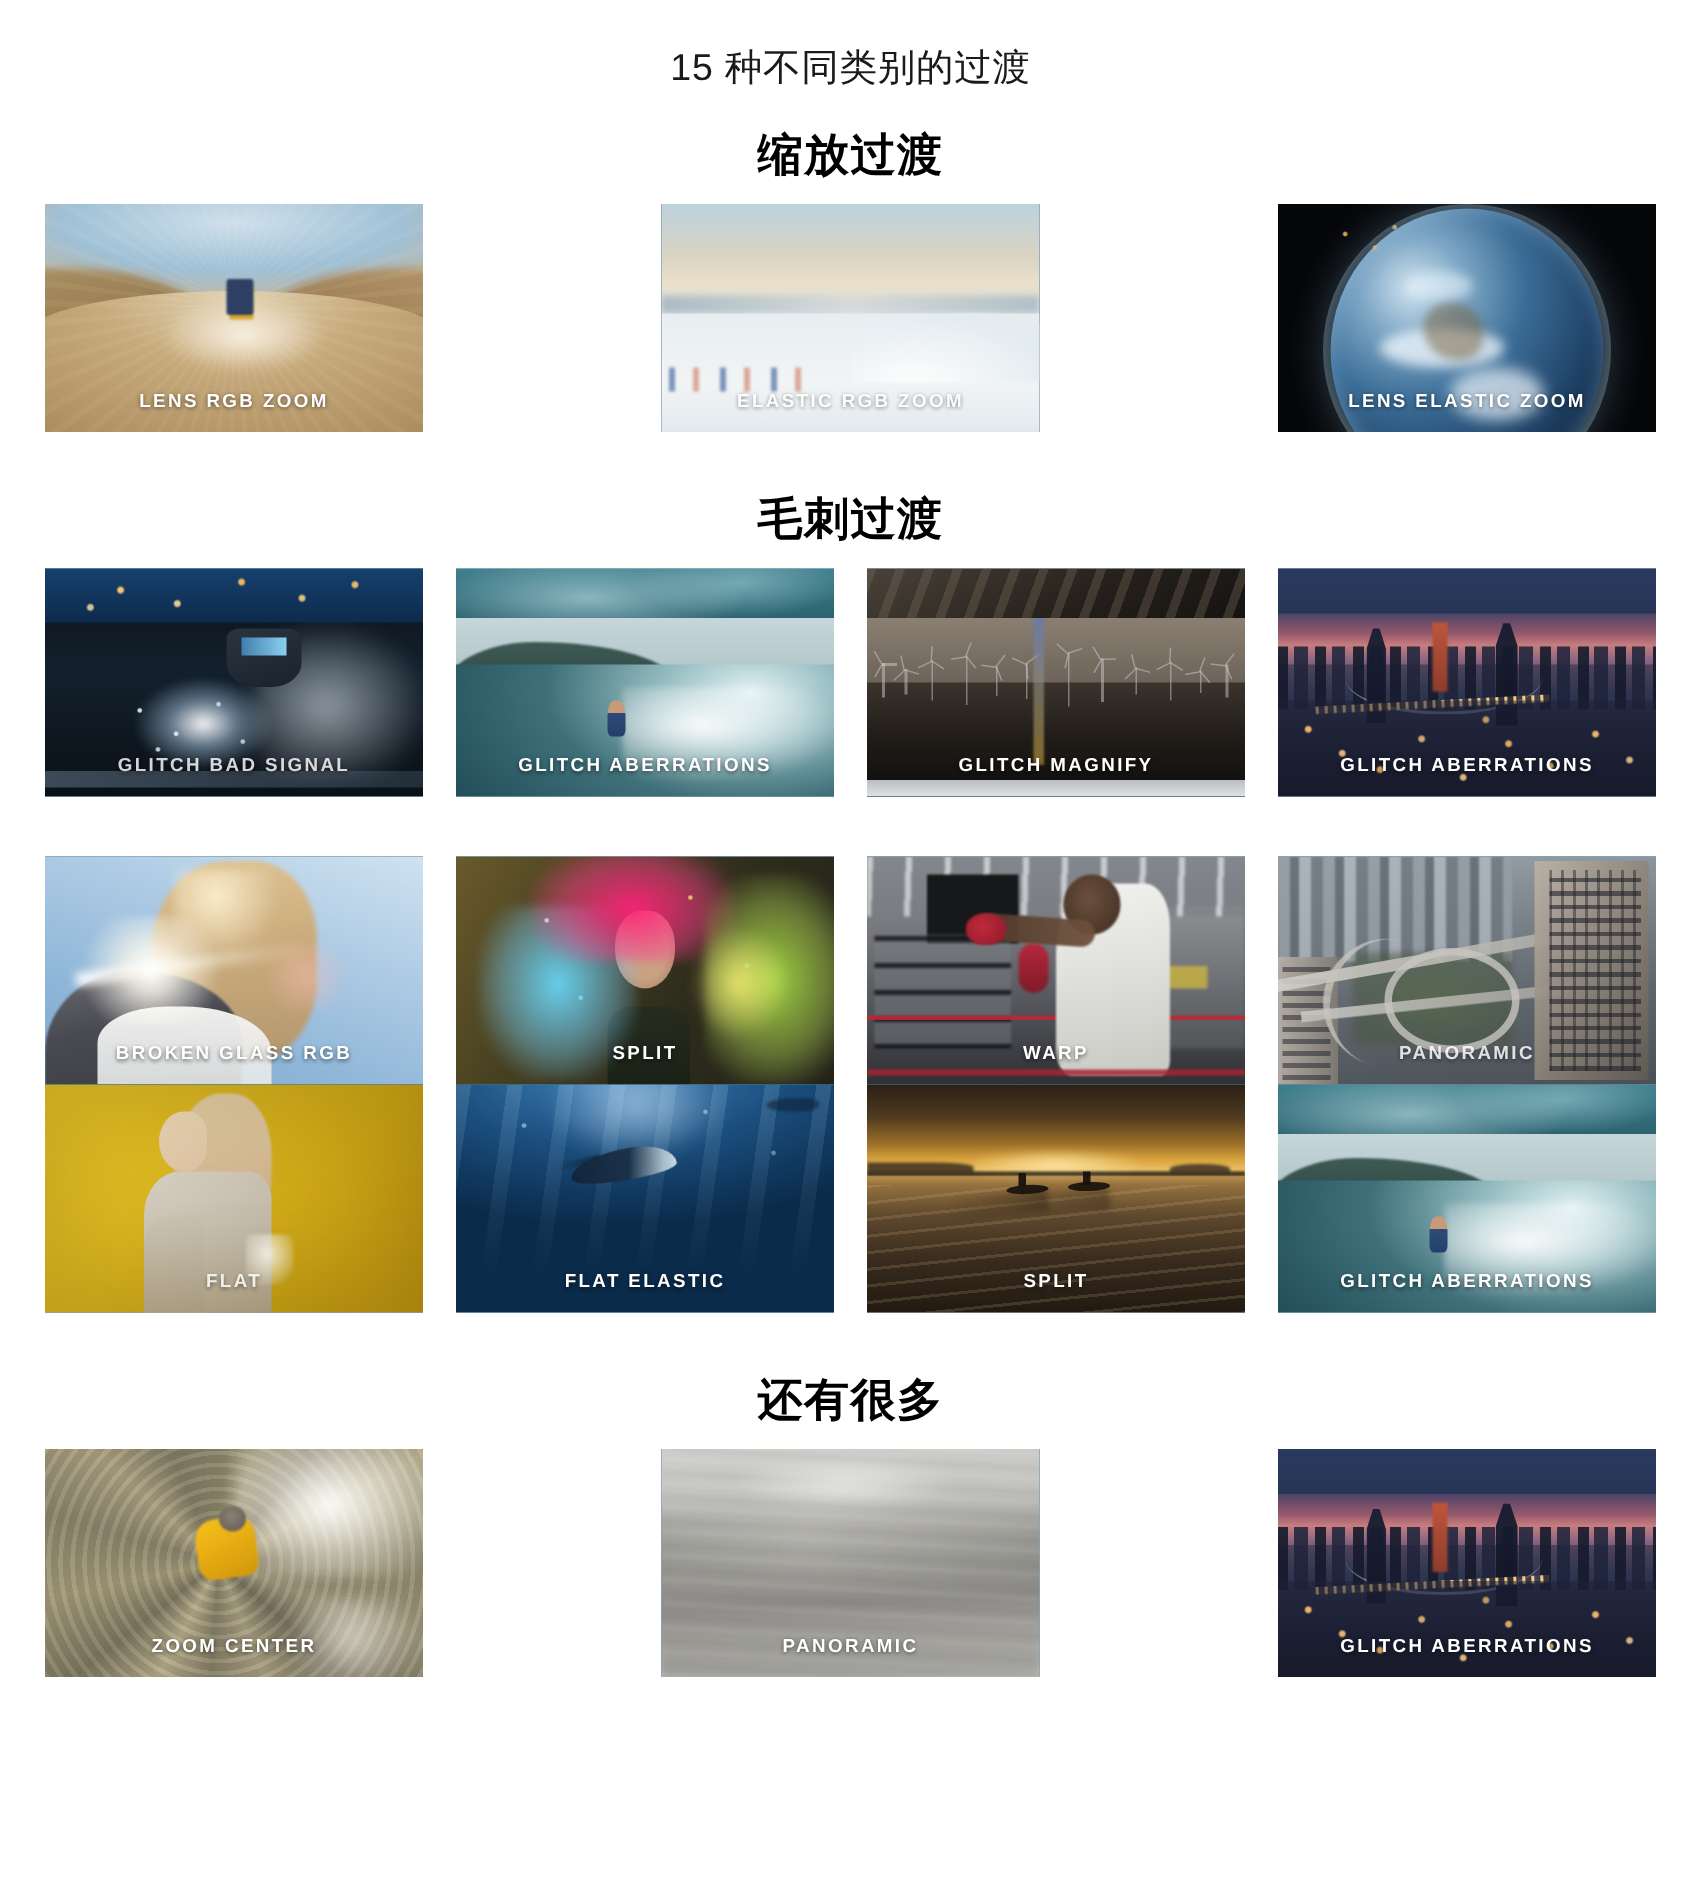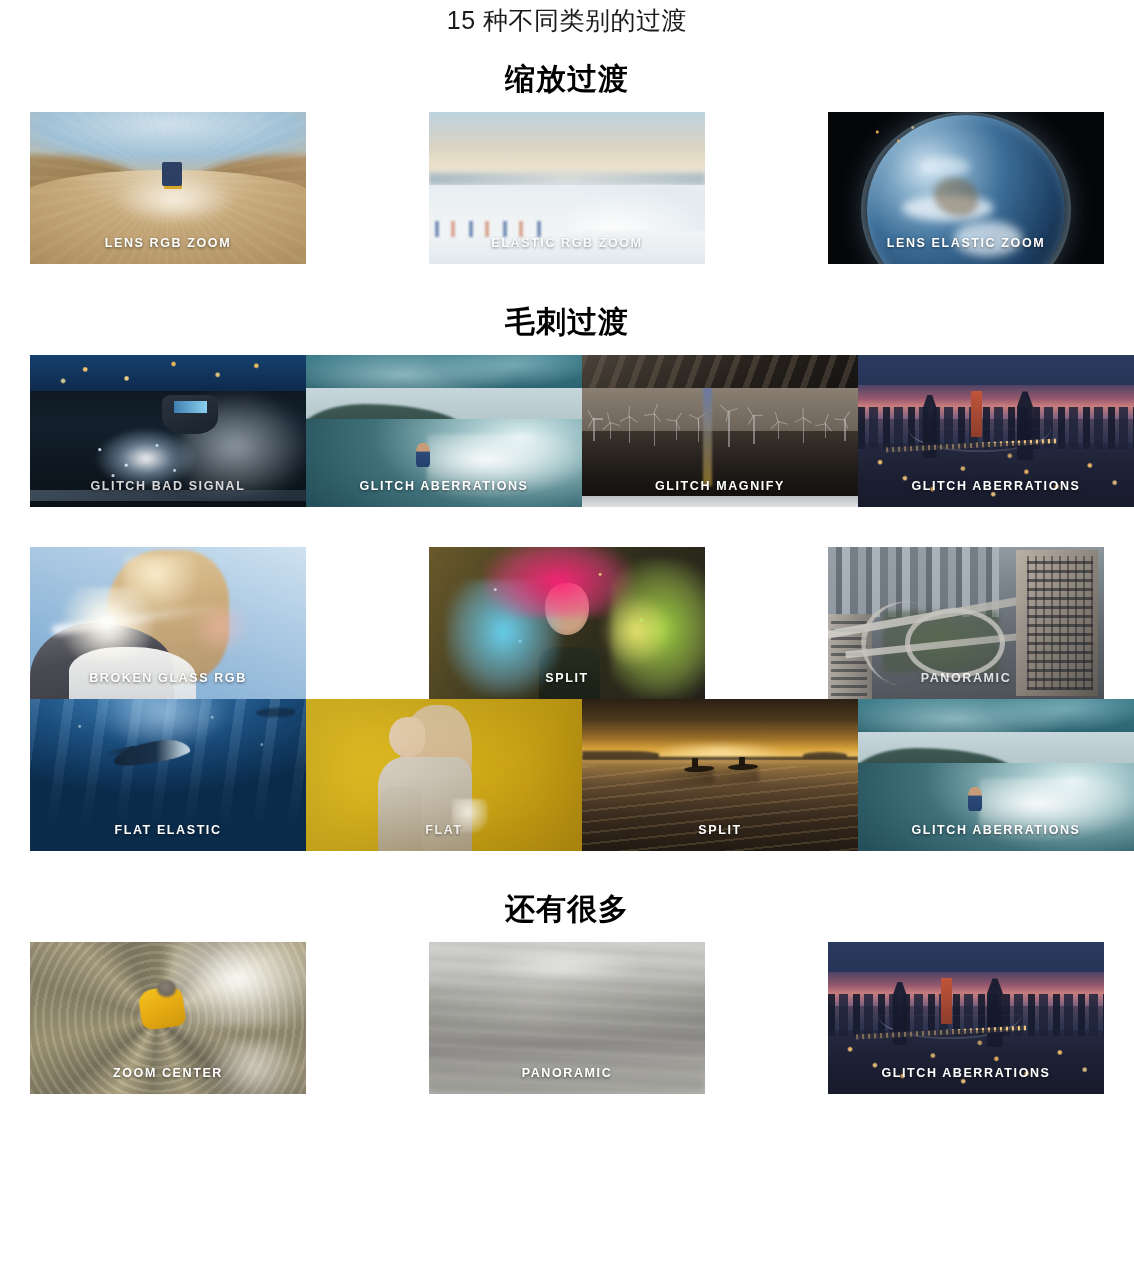--- a/index.html
+++ b/index.html
@@ -9,41 +9,41 @@
     font-family: "Liberation Sans", "DejaVu Sans", sans-serif;
     color: #111;
   }
   body { width: 1134px; height: 1267px; overflow: hidden; position: relative; }
 
   .page-title {
     text-align: center;
     font-size: 25px;
     font-weight: 400;
     letter-spacing: 0.5px;
-    padding-top: 4px;
+    padding-top: 28px;
     color: #1a1a1a;
   }
 
   .section-title {
     text-align: center;
     font-size: 30px;
     font-weight: 700;
     color: #000;
     letter-spacing: 1px;
   }
 
   .grid {
     display: flex;
     justify-content: space-between;
     padding: 0 30px;
   }
 
   .card {
     position: relative;
-    width: 276px;
+    width: 252px;
     height: 152px;
     overflow: hidden;
     background: #0c4a6e;
     flex: 0 0 auto;
   }
   .card .art {
     position: absolute;
     inset: 0;
     overflow: hidden;
   }
@@ -652,57 +652,74 @@
           <div class="l body"></div>
           <div class="l cyan"></div>
           <div class="l pink"></div>
           <div class="l green"></div>
           <div class="l yellow"></div>
           <div class="l specks"></div>
         </div>
         <div class="label">SPLIT</div>
       </div>
       <div class="card">
+        <div class="art a-warp">
+          <div class="l wall"></div>
+          <div class="l yellowsign"></div>
+          <div class="l ceiling"></div>
+          <div class="l blackbox"></div>
+          <div class="l rack"></div>
+          <div class="l rope1"></div>
+          <div class="l torso"></div>
+          <div class="l head"></div>
+          <div class="l arm"></div>
+          <div class="l wrap"></div>
+          <div class="l glove"></div>
+          <div class="l rope2"></div>
+        </div>
+        <div class="label">WARP</div>
+      </div>
+      <div class="card">
         <div class="art a-pano">
           <div class="l cityblock"></div>
           <div class="l green"></div>
           <div class="l towerL"></div>
           <div class="l towerLwin"></div>
           <div class="l rd1"></div>
           <div class="l rd2"></div>
           <div class="l loop"></div>
           <div class="l ramp"></div>
           <div class="l towerR"></div>
           <div class="l towerRwin"></div>
         </div>
         <div class="label dim">PANORAMIC</div>
       </div>
     </div>
     <div class="grid">
       <div class="card">
+        <div class="art a-flat">
+          <div class="l hair"></div>
+          <div class="l face"></div>
+          <div class="l coat"></div>
+          <div class="l sleeve"></div>
+          <div class="l flower"></div>
+          <div class="l vig"></div>
+        </div>
+        <div class="label dim">FLAT</div>
+      </div>
+      <div class="card">
         <div class="art a-flatel">
           <div class="l glow"></div>
           <div class="l rays"></div>
           <div class="l far"></div>
           <div class="l mantaTail"></div>
           <div class="l manta"></div>
           <div class="l bubble"></div>
         </div>
         <div class="label">FLAT ELASTIC</div>
-      </div>
-      <div class="card">
-        <div class="art a-flat">
-          <div class="l hair"></div>
-          <div class="l face"></div>
-          <div class="l coat"></div>
-          <div class="l sleeve"></div>
-          <div class="l flower"></div>
-          <div class="l vig"></div>
-        </div>
-        <div class="label dim">FLAT</div>
       </div>
       <div class="card">
         <div class="art a-kayak">
           <div class="l sun"></div>
           <div class="l land"></div>
           <div class="l island"></div>
           <div class="l horizon"></div>
           <div class="l water"></div>
           <div class="l ripple"></div>
           <div class="l wake1"></div>

